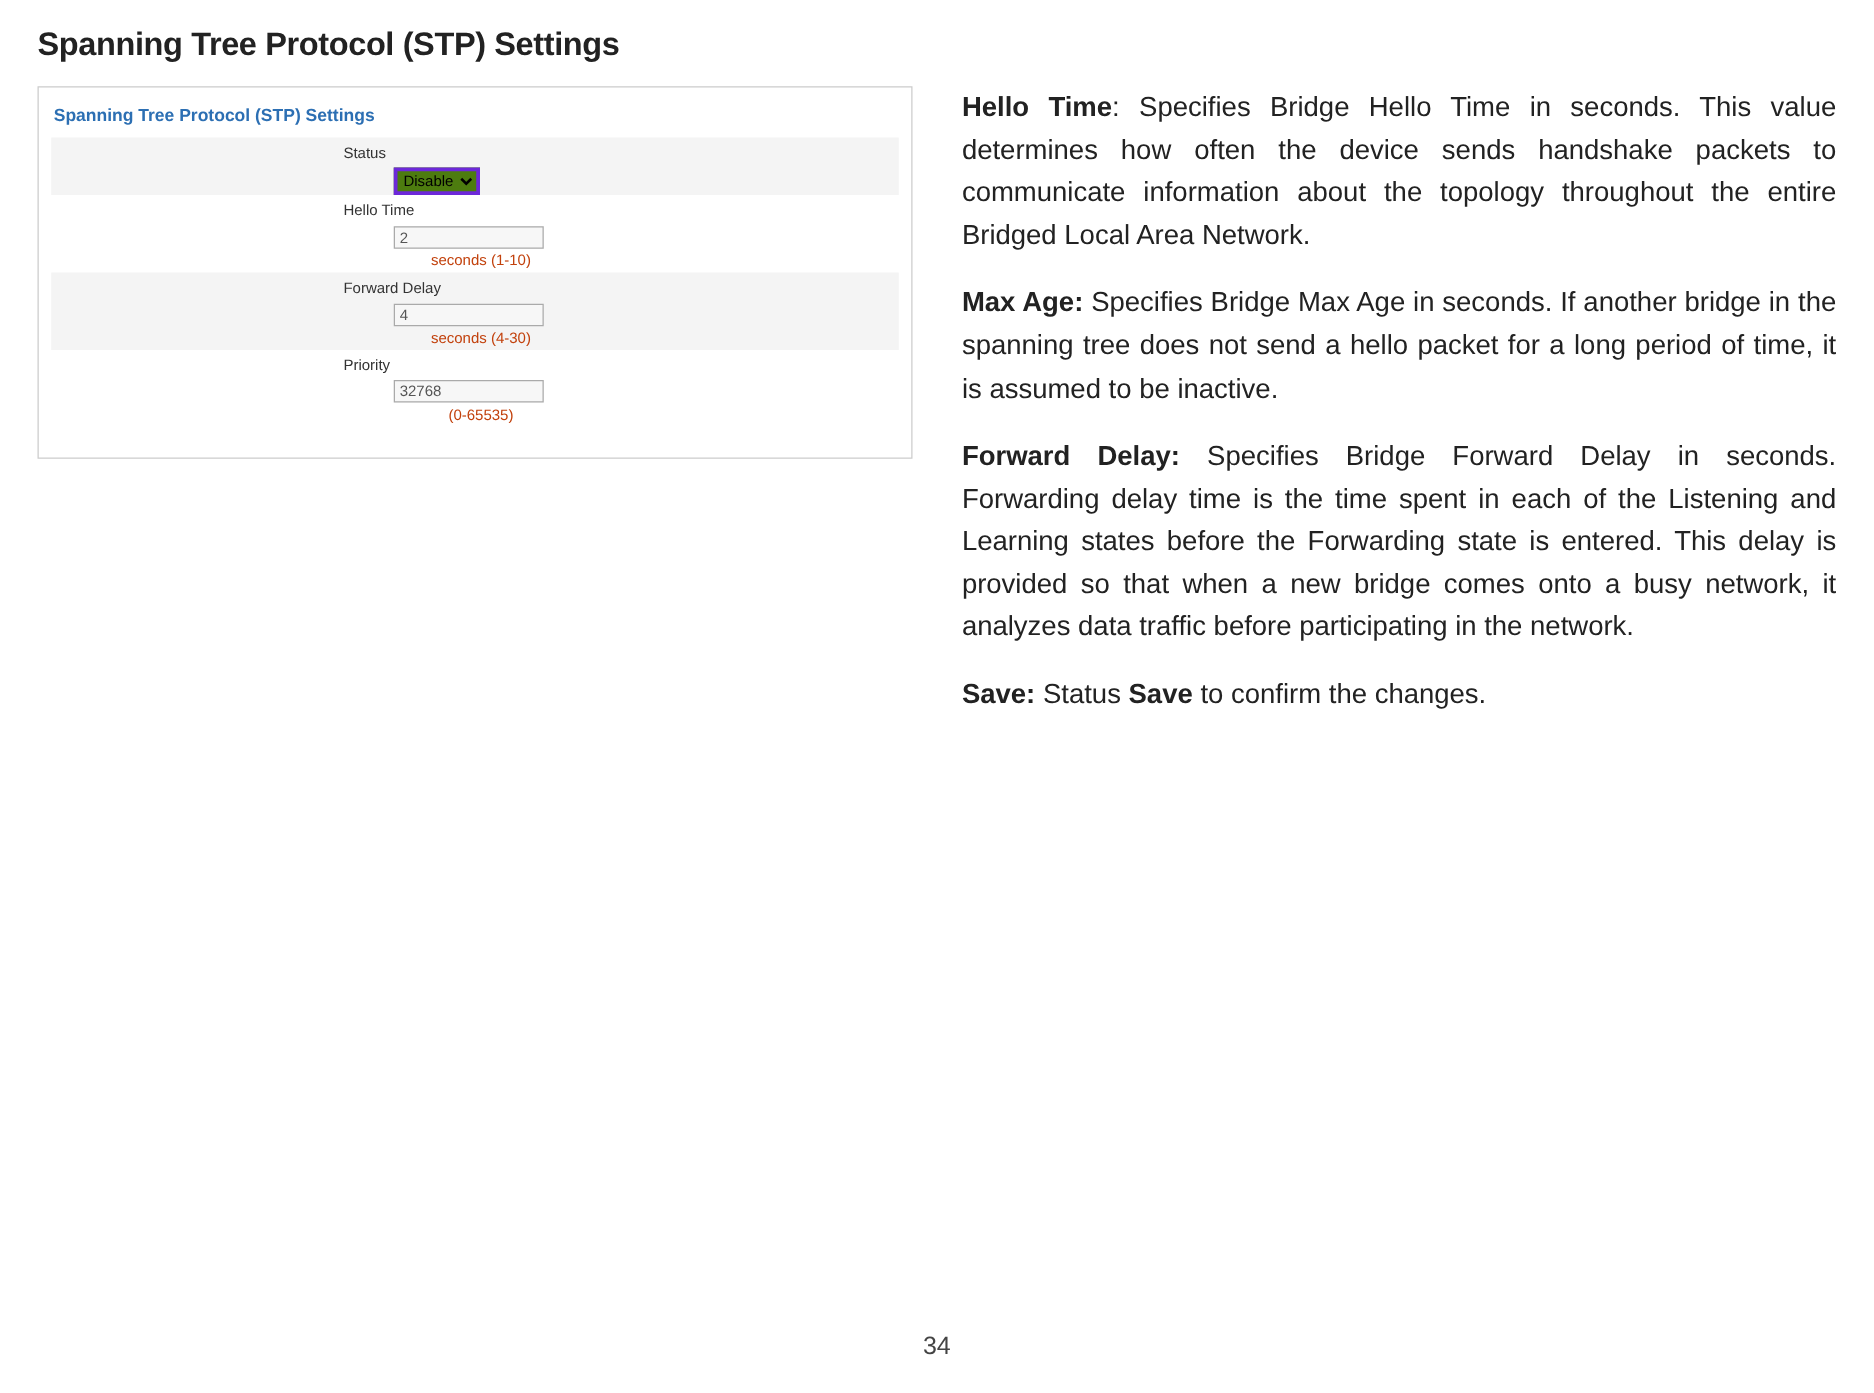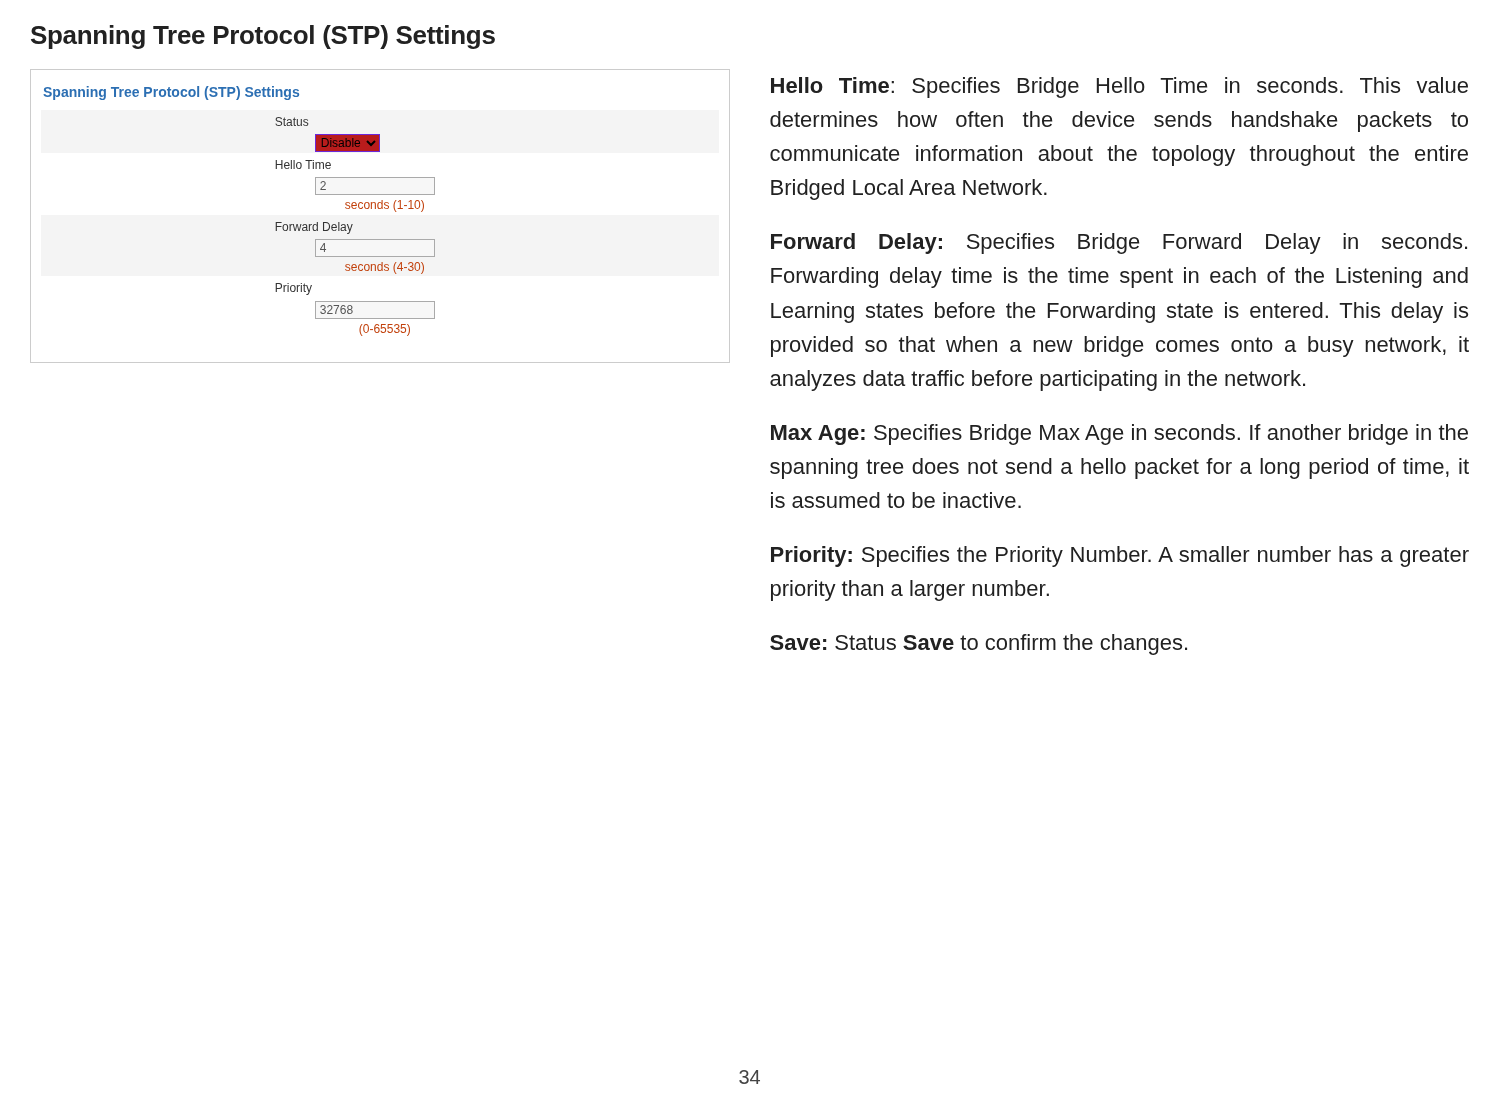--- a/index.html
+++ b/index.html
@@ -63,22 +63,22 @@
     font-size: 12px;
     padding: 1px 4px;
     border: 1px solid #aaa;
     background: #f7f7f7;
     color: #555;
     box-sizing: border-box;
   }
   .config-value select {
     font-size: 12px;
     padding: 0 1px;
-    border: 1px solid #6d28d9;
-    background: #b91c1c;
+    border: 3px solid #6d28d9;
+    background: #4d7c0f;
   }
   .config-hint {
     padding-left: 10px;
     color: #c2410c;
   }
   .para {
     margin-bottom: 20px;
     text-align: justify;
   }
   .bold {
@@ -141,27 +141,24 @@
         <div class="config-hint">(0-65535)</div>
       </div>
     </div>
   </div>
 
   <div class="col">
     <div class="para">
       <span class="bold">Hello Time</span><span>: Specifies Bridge Hello Time in seconds. This value determines how often the device sends handshake packets to communicate information about the topology throughout the entire Bridged Local Area Network.</span>
     </div>
     <div class="para">
-      <span class="bold">Forward Delay:</span><span> Specifies Bridge Forward Delay in seconds. Forwarding delay time is the time spent in each of the Listening and Learning states before the Forwarding state is entered. This delay is provided so that when a new bridge comes onto a busy network, it analyzes data traffic before participating in the network.</span>
-    </div>
-    <div class="para">
       <span class="bold">Max Age:</span><span> Specifies Bridge Max Age in seconds. If another bridge in the spanning tree does not send a hello packet for a long period of time, it is assumed to be inactive.</span>
     </div>
     <div class="para">
-      <span class="bold">Priority:</span><span> Specifies the Priority Number. A smaller number has a greater priority than a larger number.</span>
+      <span class="bold">Forward Delay:</span><span> Specifies Bridge Forward Delay in seconds. Forwarding delay time is the time spent in each of the Listening and Learning states before the Forwarding state is entered. This delay is provided so that when a new bridge comes onto a busy network, it analyzes data traffic before participating in the network.</span>
     </div>
     <div class="para">
       <span class="bold">Save:</span><span> Status </span><span class="bold">Save</span><span> to confirm the changes.</span>
     </div>
   </div>
 
 </div>
 
 <div class="page-number">34</div>
 

